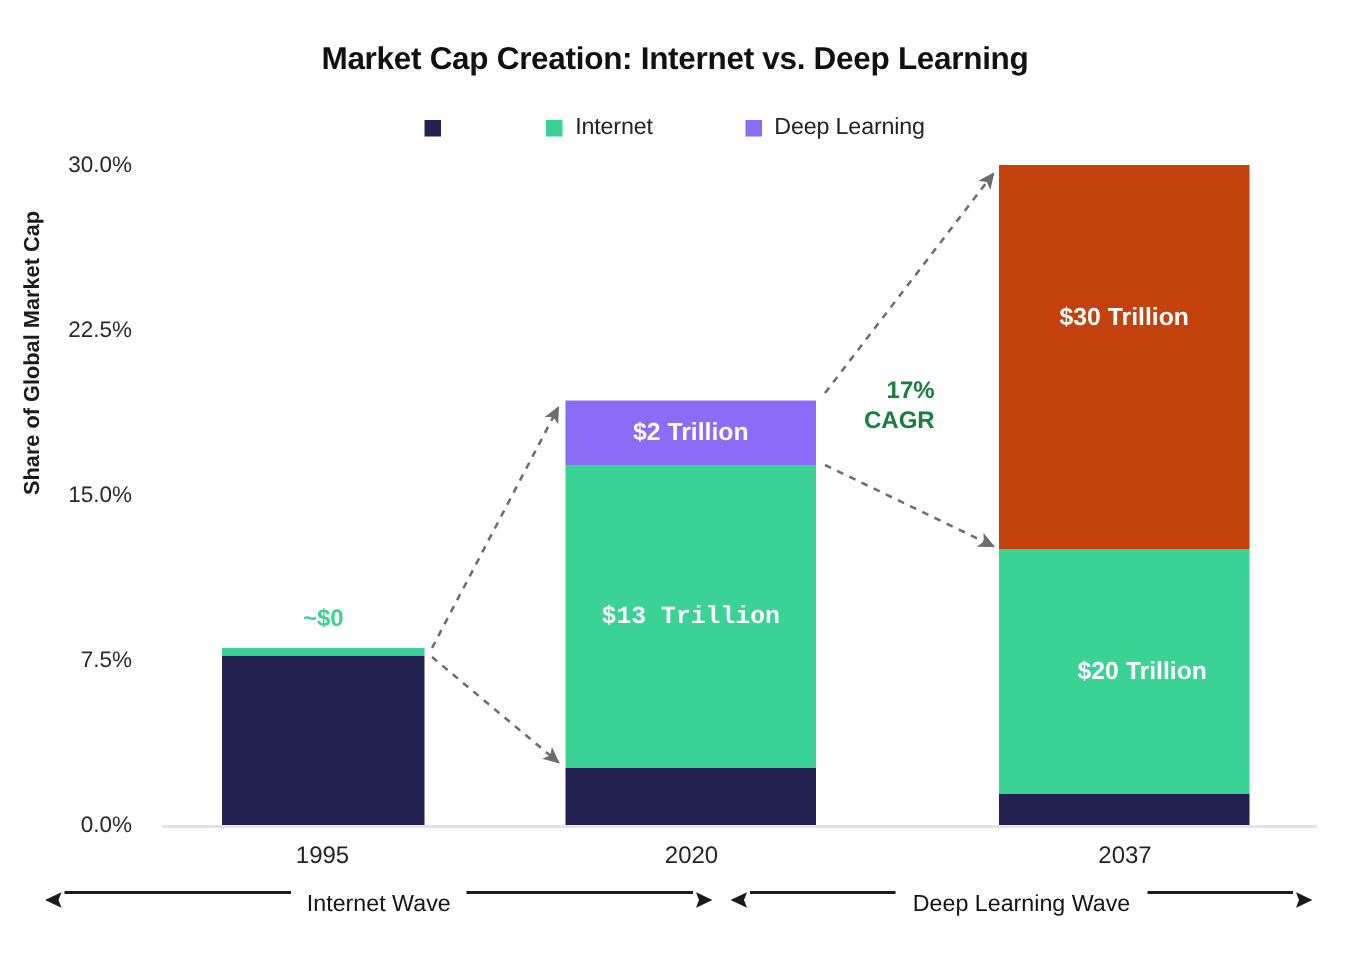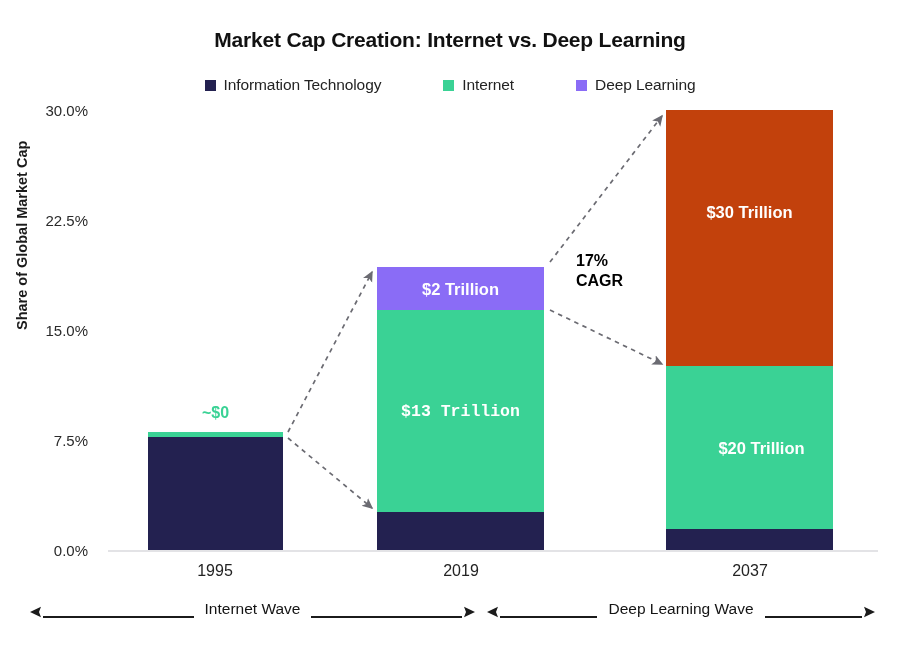--- a/index.html
+++ b/index.html
@@ -86,49 +86,48 @@
   .x-tick {
     position: absolute; top: 562px;
     width: 200px; text-align: center;
     font-size: 16px; color: #232323;
     transform: translateX(-50%);
   }
 
   
   .wave {
     position: absolute; top: 594px; height: 24px;
-    display: flex; align-items: flex-end;
+    display: flex; align-items: flex-start;
   }
   .wave-line { flex: 1 1 auto; height: 1.6px; background: #1b1b1b; }
   .wave-label {
     padding: 0 11px; font-size: 15.5px; color: #141414;
     white-space: nowrap;
   }
   .arrow-head { flex: 0 0 auto; }
 
   
   #cagr-note {
     position: absolute; left: 576px; top: 251px;
-    font-size: 16px; font-weight: bold; color: #000000;
-    line-height: 1.28; white-space: nowrap;
+    font-size: 16px; font-weight: bold; color: #15803d;
+    line-height: 1.28; white-space: nowrap; text-align: right;
   }
 
   #connectors { position: absolute; left: 0; top: 0; width: 900px; height: 648px; pointer-events: none; }
 </style>
 </head>
 <body>
 
 <div id="root">
 
   <div id="chart-title">Market Cap Creation: Internet vs. Deep Learning</div>
 
   <div id="legend">
     <div class="legend-item it">
       <span class="legend-swatch" style="background:#232150"></span>
-      <span class="legend-label">Information Technology</span>
     </div>
     <div class="legend-item net">
       <span class="legend-swatch" style="background:#3AD295"></span>
       <span class="legend-label">Internet</span>
     </div>
     <div class="legend-item dl">
       <span class="legend-swatch" style="background:#8A6CF6"></span>
       <span class="legend-label">Deep Learning</span>
     </div>
   </div>
@@ -188,21 +187,21 @@
 
     <path d="M550,310 L662,364" fill="none" stroke="#6b6b72" stroke-width="1.7" stroke-dasharray="4.5,4.5" marker-end="url(#ah)"></path>
   </svg>
 
   <div id="cagr-note">
     <div>17%</div>
     <div>CAGR</div>
   </div>
 
   <div class="x-tick" style="left:215px;">1995</div>
-  <div class="x-tick" style="left:461px;">2019</div>
+  <div class="x-tick" style="left:461px;">2020</div>
   <div class="x-tick" style="left:750px;">2037</div>
 
   <div class="wave" style="left:30px; width:445px;">
     <svg class="arrow-head" width="13" height="12" viewBox="0 0 13 12">
       <path d="M0,6 L11,0.8 L9,6 L11,11.2 Z" fill="#1b1b1b"></path>
     </svg>
     <div class="wave-line"></div>
     <div class="wave-label">Internet Wave</div>
     <div class="wave-line"></div>
     <svg class="arrow-head" width="13" height="12" viewBox="0 0 13 12">

